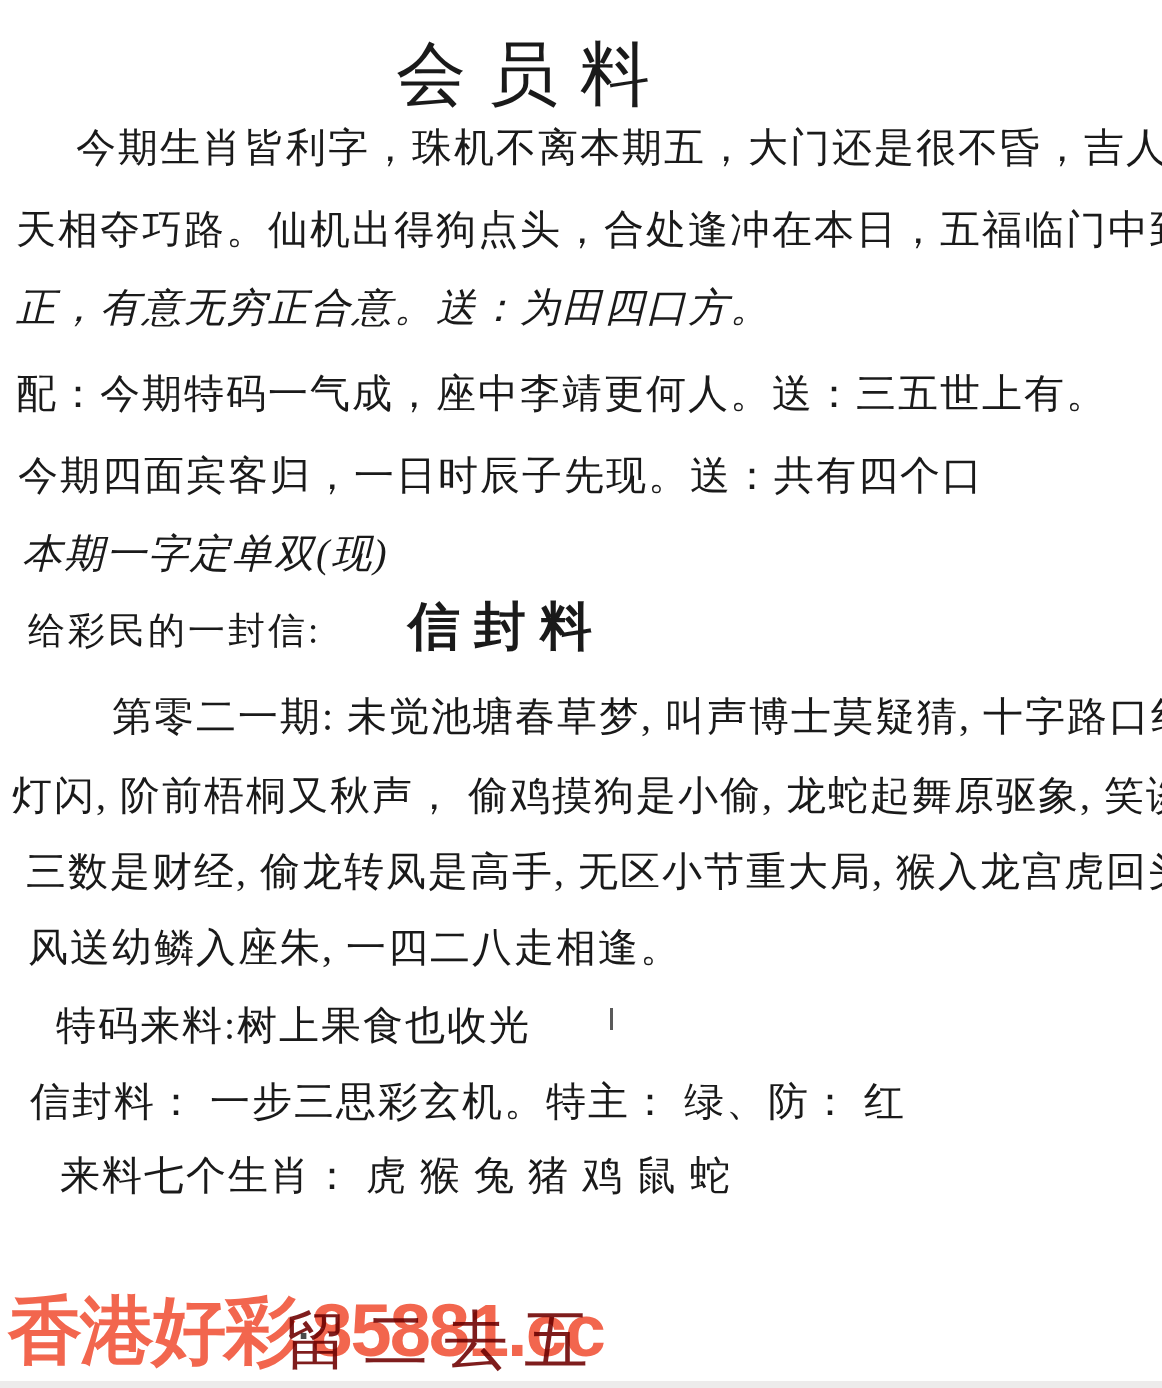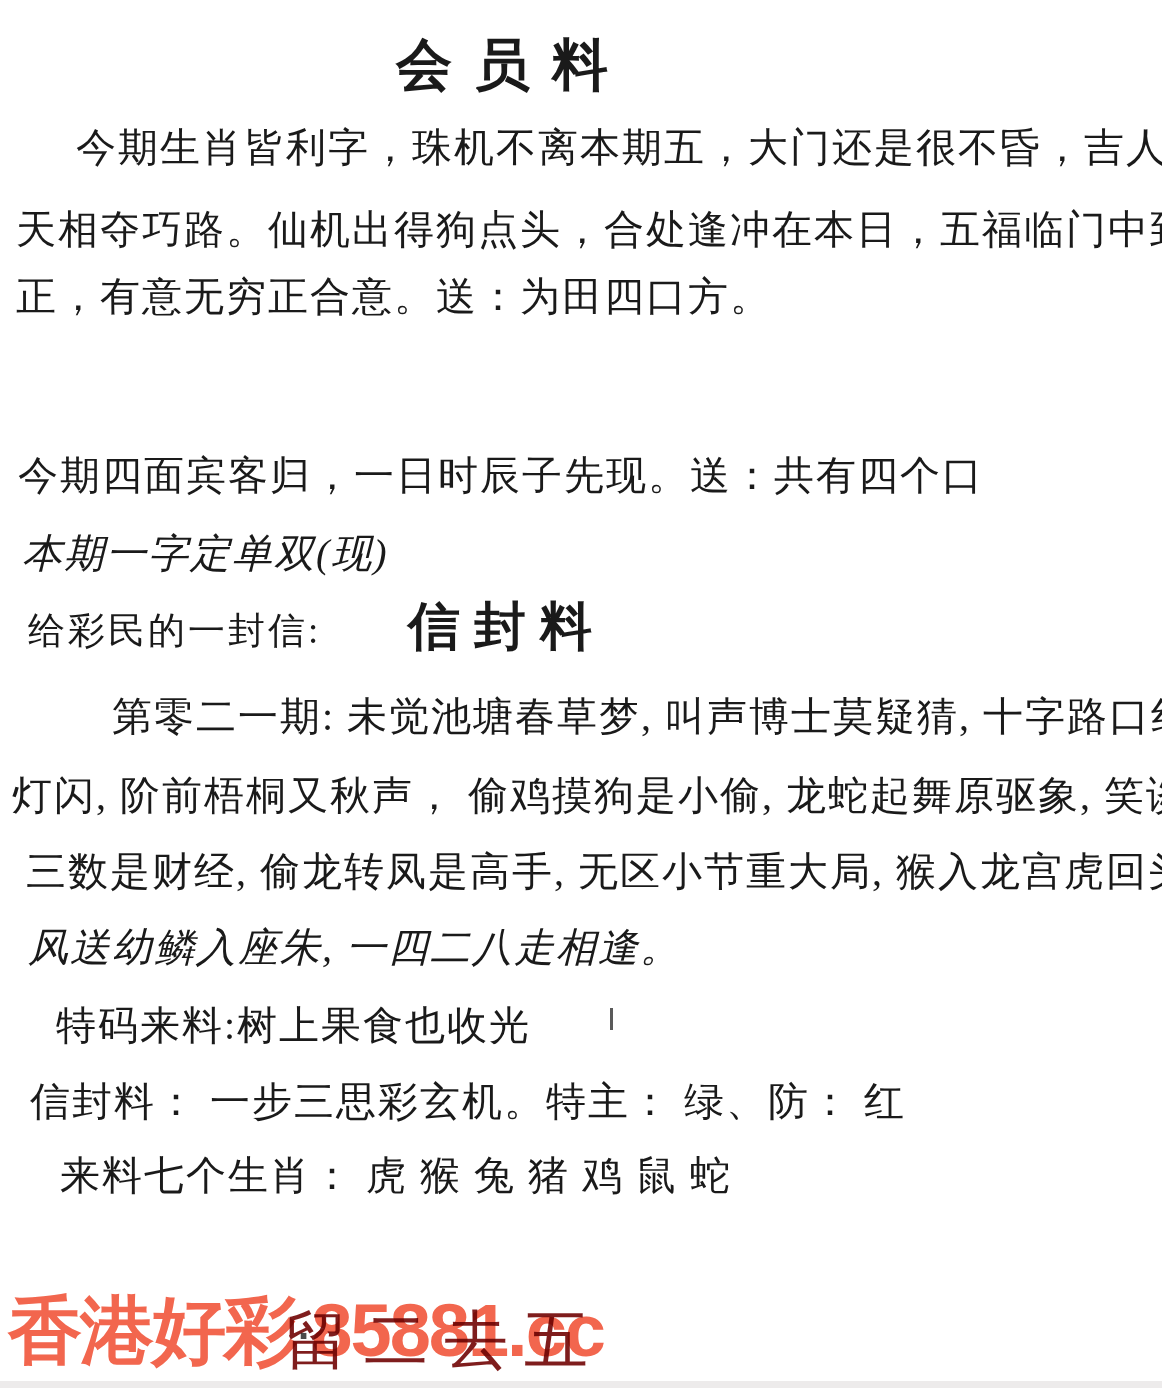--- a/index.html
+++ b/index.html
@@ -7,48 +7,48 @@
     position: relative;
     width: 1162px;
     height: 1388px;
     background: #ffffff;
     overflow: hidden;
     font-family: "Liberation Serif", "DejaVu Serif", serif;
     color: #1a1a1a;
   }
   .abs { position: absolute; white-space: nowrap; }
   .member-title {
-    font-size: 56px;
-    font-weight: 700;
+    font-size: 70px;
+    font-weight: 400;
     letter-spacing: 22px;
     top: 28px;
     left: 396px;
   }
   .body-line {
     font-size: 40px;
     letter-spacing: 2px;
     line-height: 1;
   }
   .m0 { top: 128px; left: 76px; }
   .m1 { top: 210px; left: 16px; }
-  .m2 { top: 277px; left: 16px; }
+  .m2 { top: 288px; left: 16px; font-style: italic; }
   .m3 { top: 374px; left: 16px; }
   .m4 { top: 456px; left: 18px; }
   .m5 { top: 534px; left: 22px; font-style: italic; }
   .intro-label { top: 612px; left: 28px; font-size: 37px; letter-spacing: 3px; }
   .envelope-title {
     top: 592px; left: 408px;
     font-size: 52px;
     font-weight: 600;
     letter-spacing: 14px;
   }
   .p0 { top: 697px; left: 112px; }
   .p1 { top: 776px; left: 12px; }
   .p2 { top: 852px; left: 26px; }
-  .p3 { top: 928px; left: 28px; font-style: italic; }
+  .p3 { top: 928px; left: 28px; }
   .s0 { top: 1006px; left: 30px; margin-left: 26px; }
   .s1 { top: 1082px; left: 30px; text-align: right; }
   .s2 { top: 1156px; left: 38px; margin-left: 22px; }
   .s3 { top: 1236px; left: 30px; }
   .stray-tick {
     position: absolute;
     top: 1008px; left: 610px;
     width: 3px; height: 22px;
     background: #5a5a5a;
   }
@@ -78,20 +78,21 @@
 </head>
 <body>
 
 <div class="page">
 
   <div class="abs member-title">会员料</div>
 
   <div class="abs body-line m0">今期生肖皆利字，珠机不离本期五，大门还是很不昏，吉人</div>
   <div class="abs body-line m1">天相夺巧路。仙机出得狗点头，合处逢冲在本日，五福临门中到</div>
   <div class="abs body-line m2">正，有意无穷正合意。送：为田四口方。</div>
+  <div class="abs body-line m3">配：今期特码一气成，座中李靖更何人。送：三五世上有。</div>
   <div class="abs body-line m4">今期四面宾客归，一日时辰子先现。送：共有四个口</div>
   <div class="abs body-line m5">本期一字定单双(现)</div>
 
   <div class="abs body-line intro-label">给彩民的一封信:</div>
   <div class="abs envelope-title">信封料</div>
 
   <div class="abs body-line p0">第零二一期: 未觉池塘春草梦, 叫声博士莫疑猜, 十字路口红</div>
   <div class="abs body-line p1">灯闪, 阶前梧桐又秋声， 偷鸡摸狗是小偷, 龙蛇起舞原驱象, 笑谈</div>
   <div class="abs body-line p2">三数是财经, 偷龙转凤是高手, 无区小节重大局, 猴入龙宫虎回头,</div>
   <div class="abs body-line p3">风送幼鳞入座朱, 一四二八走相逢。</div>

